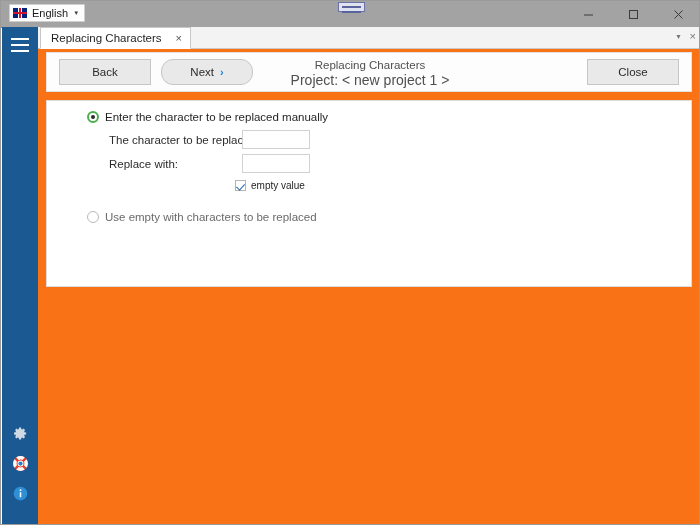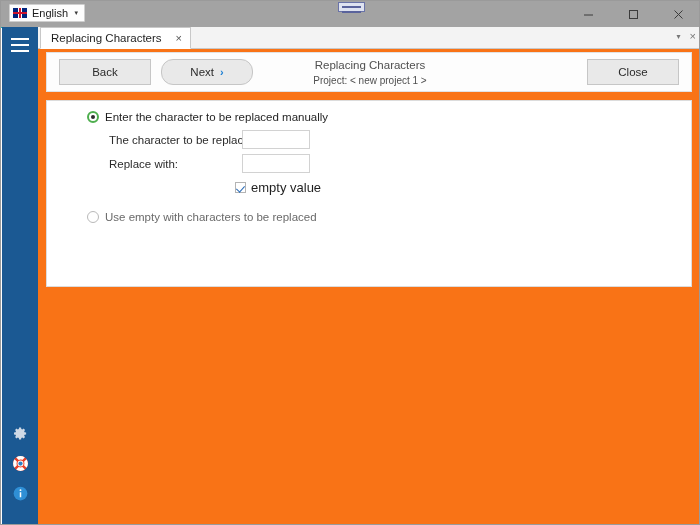--- a/index.html
+++ b/index.html
@@ -244,21 +244,21 @@
     width: 646px;
     text-align: center;
     pointer-events: none;
   }
   .tb-center .l1 {
     font-size: 11.5px;
     color: #4f4f4f;
     line-height: 15px;
   }
   .tb-center .l2 {
-    font-size: 10px;
+    font-size: 14px;
     color: #4f4f4f;
     line-height: 15px;
   }
 
   .panel {
     position: absolute;
     left: 8px; top: 51px;
     width: 646px; height: 187px;
     background: #ffffff;
     border: 1px solid #dcdcdc;
@@ -343,21 +343,21 @@
   }
   .checkbox.on::after {
     content: "";
     position: absolute;
     left: 2px; top: 1px;
     width: 4px; height: 7px;
     border: solid #2b6cb8;
     border-width: 0 1.6px 1.6px 0;
     transform: rotate(42deg);
   }
-  .chk-label { font-size: 13px; color: #1f1f1f; }
+  .chk-label { font-size: 10px; color: #1f1f1f; }
 </style>
 </head>
 <body>
 
 <div class="app-window">
 
   <div class="titlebar">
 
     <div class="lang-select">
       <span class="flag-uk"></span>

